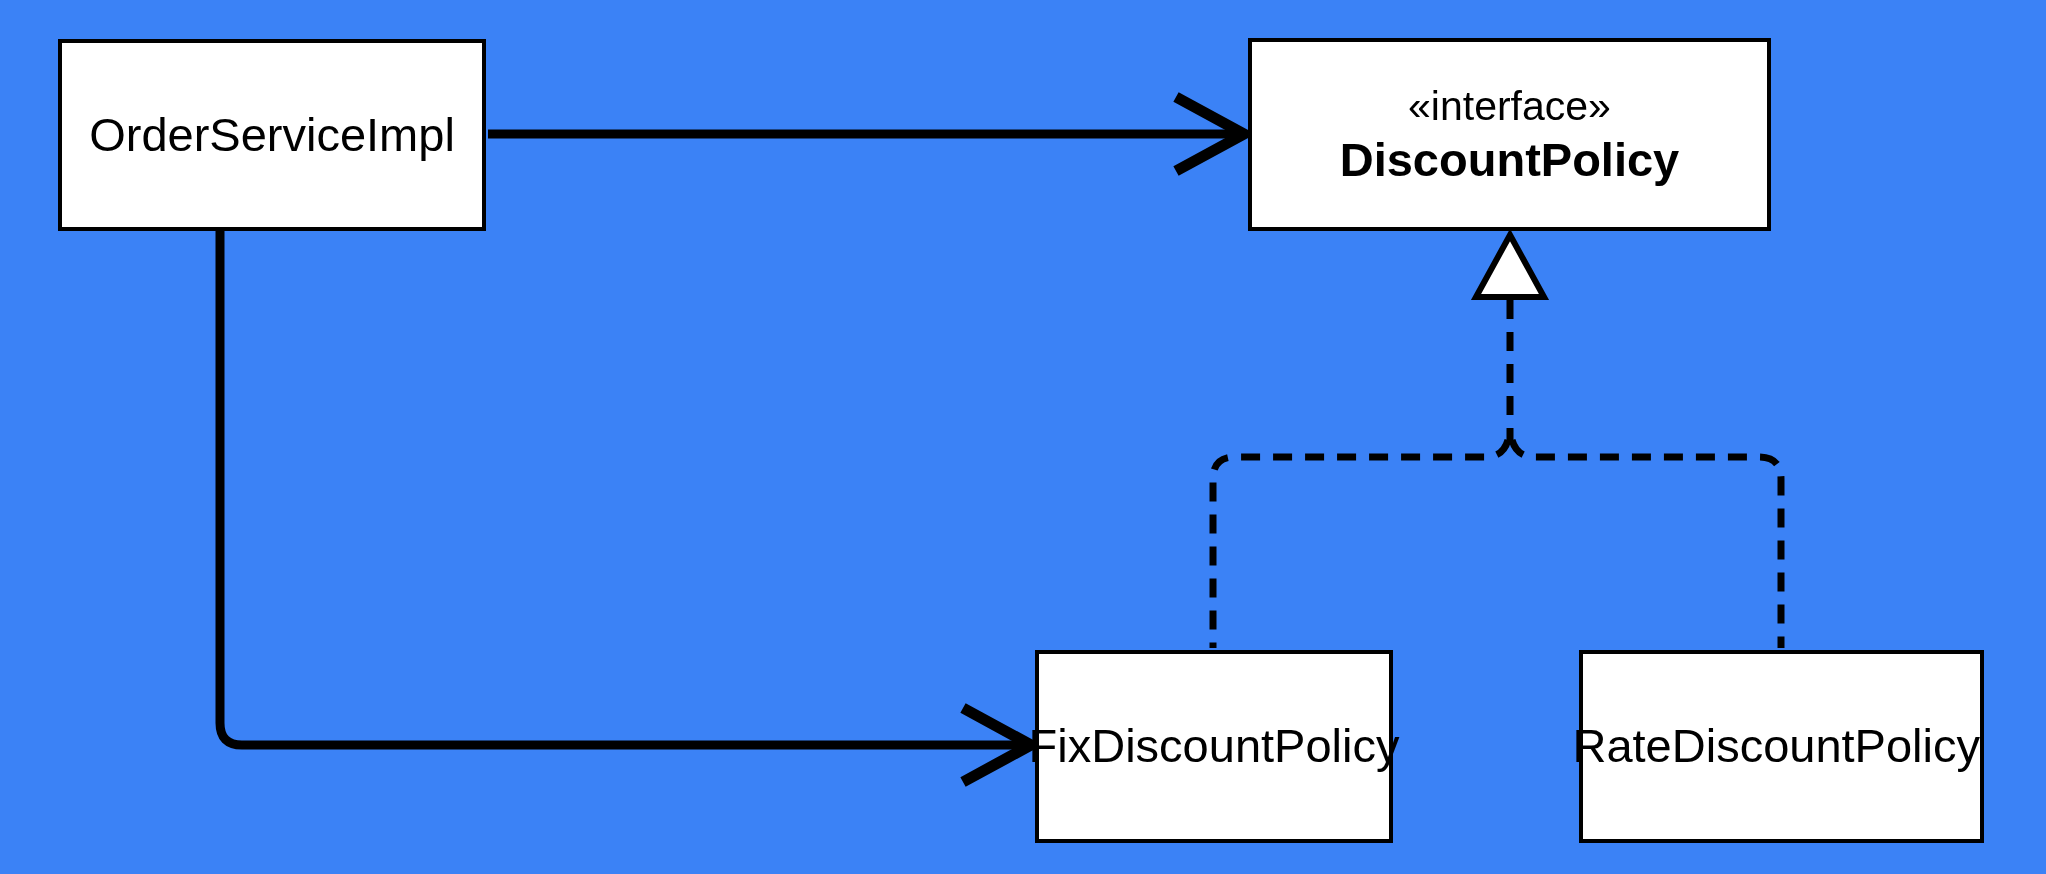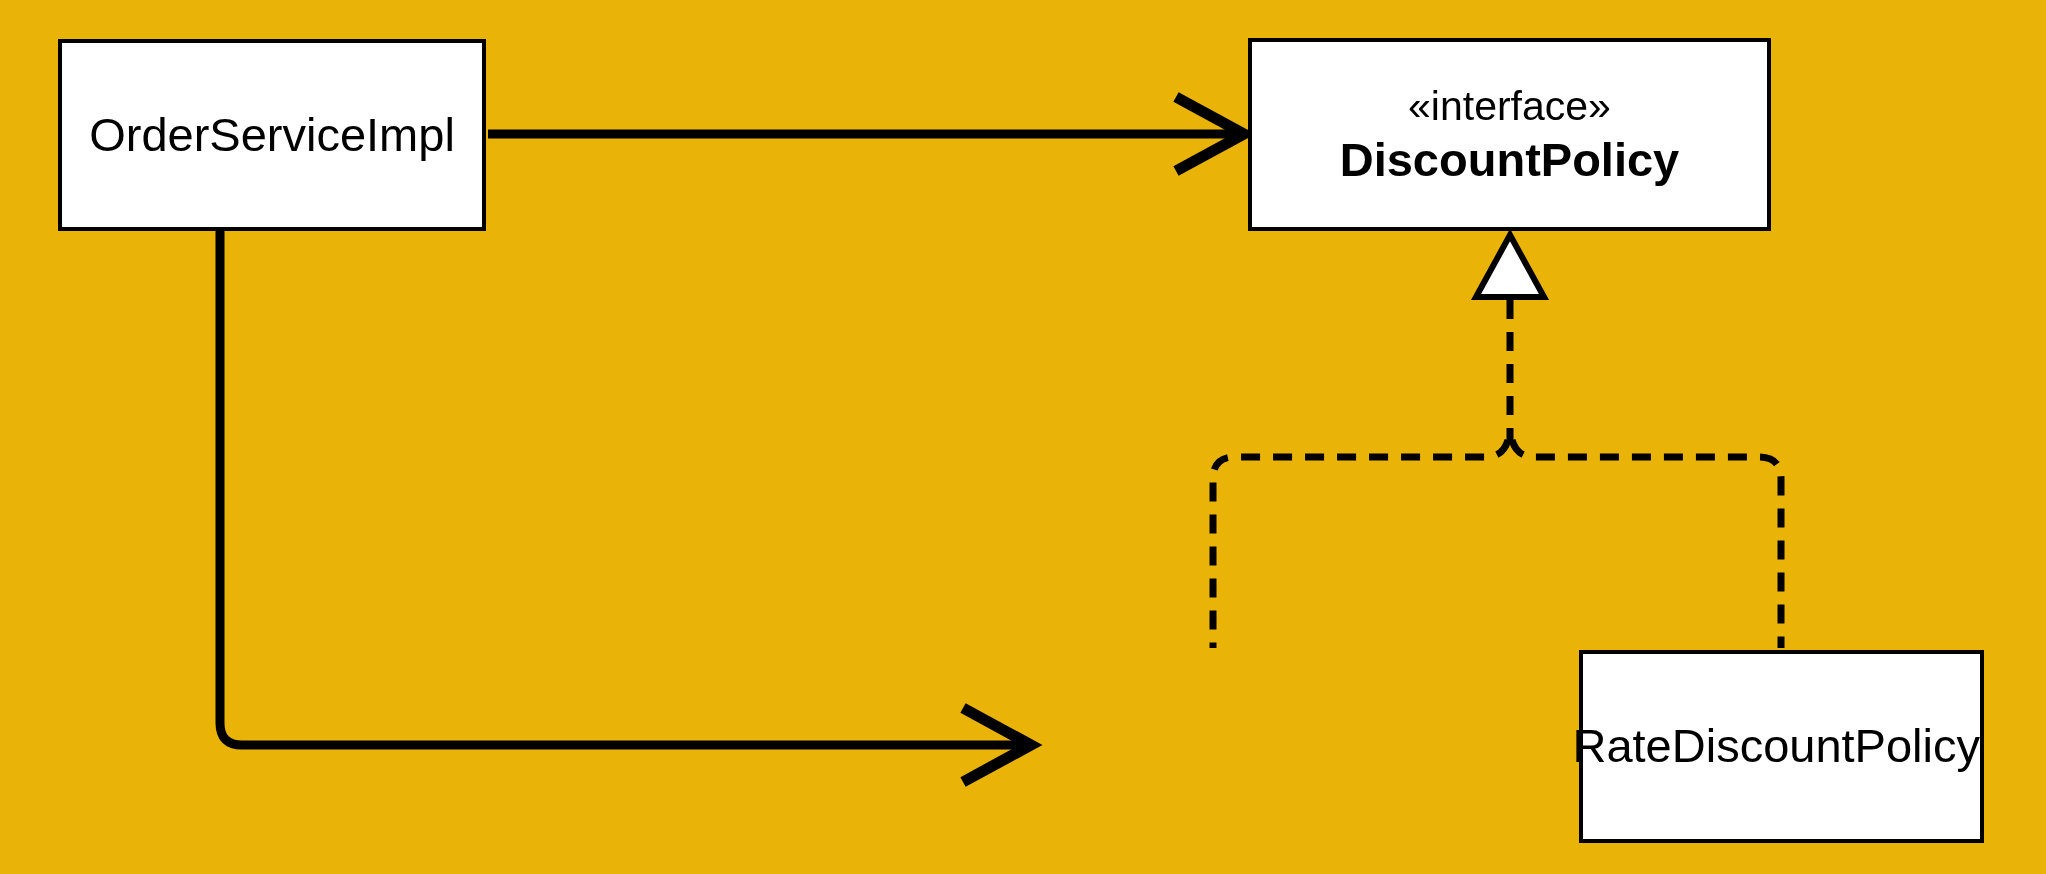--- a/index.html
+++ b/index.html
@@ -4,21 +4,21 @@
 <style>
   html, body {
     margin: 0;
     padding: 0;
     background: #ffffff;
   }
   .canvas {
     position: relative;
     width: 2046px;
     height: 874px;
-    background: #eab308;
+    background: #3b82f6;
     overflow: hidden;
     font-family: "Liberation Sans", sans-serif;
     color: #000000;
   }
   .connectors {
     position: absolute;
     left: 0;
     top: 0;
     width: 2046px;
     height: 874px;
@@ -105,18 +105,21 @@
 
   <div class="uml-box" id="box-order">
     <div class="class-name">OrderServiceImpl</div>
   </div>
 
   <div class="uml-box" id="box-interface">
     <div class="stereotype">«interface»</div>
     <div class="class-name bold">DiscountPolicy</div>
   </div>
 
+  <div class="uml-box" id="box-fix">
+    <div class="class-name">FixDiscountPolicy</div>
+  </div>
 
   <div class="uml-box" id="box-rate">
     <div class="class-name">RateDiscountPolicy</div>
   </div>
 
 </div>
 
 </body></html>

